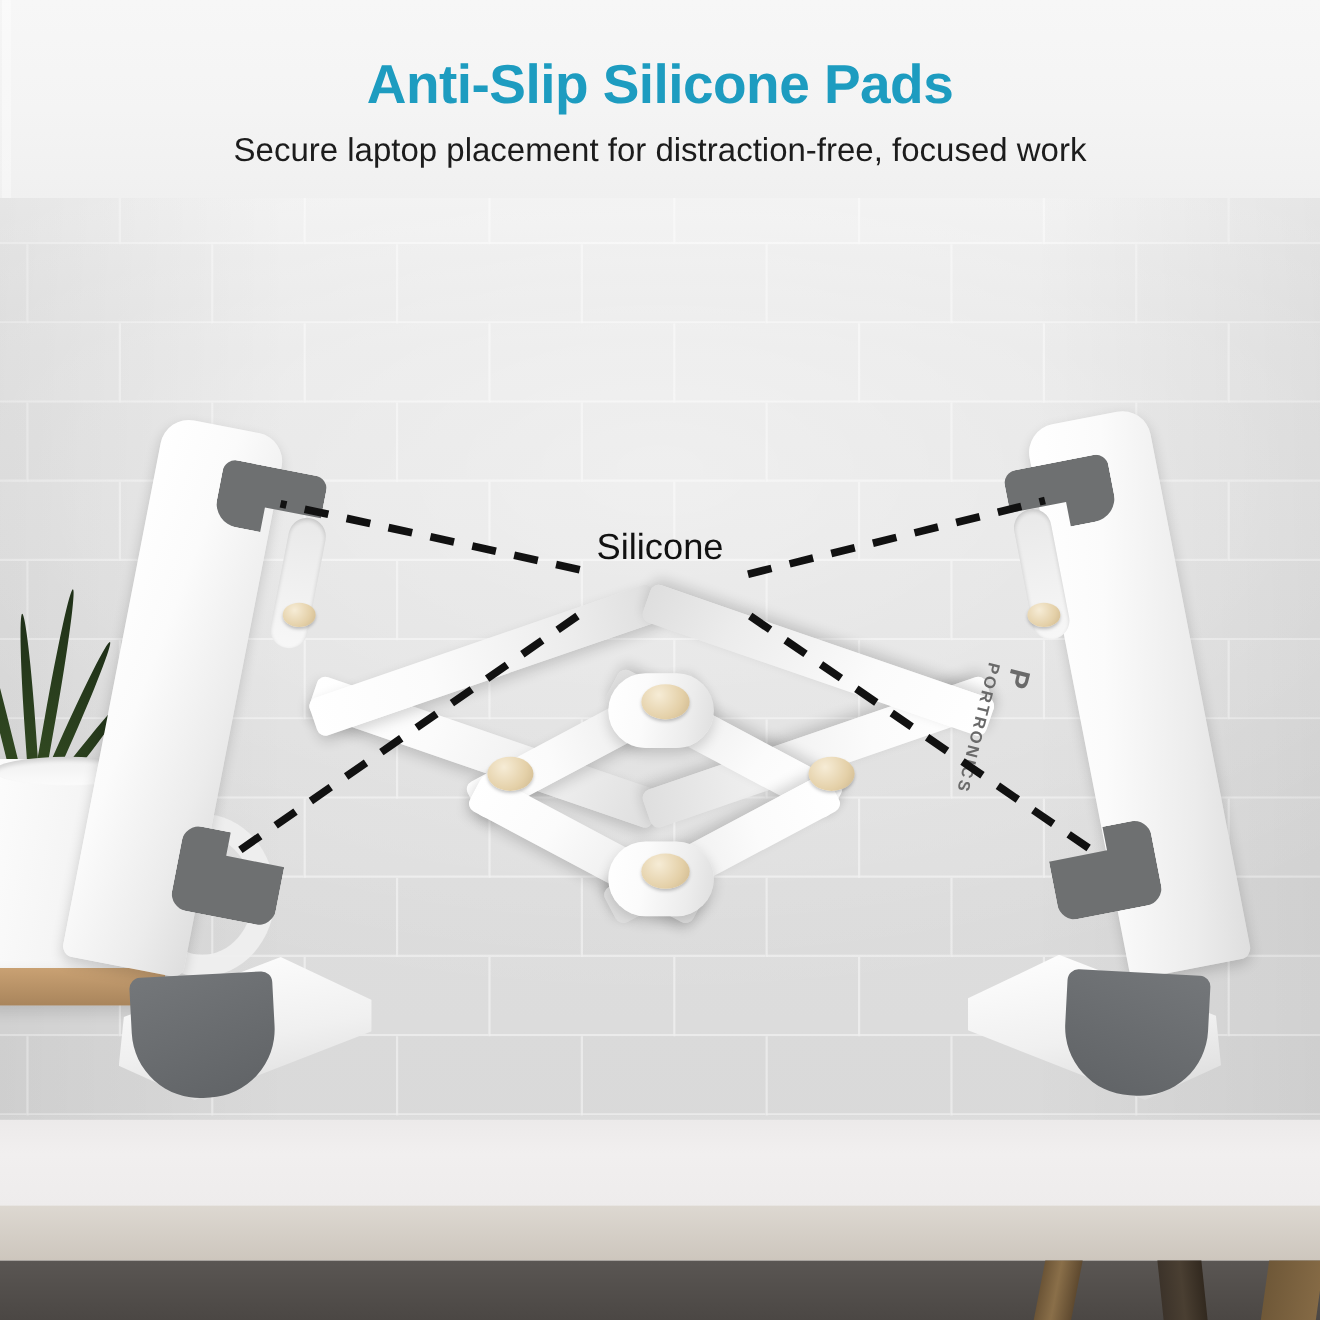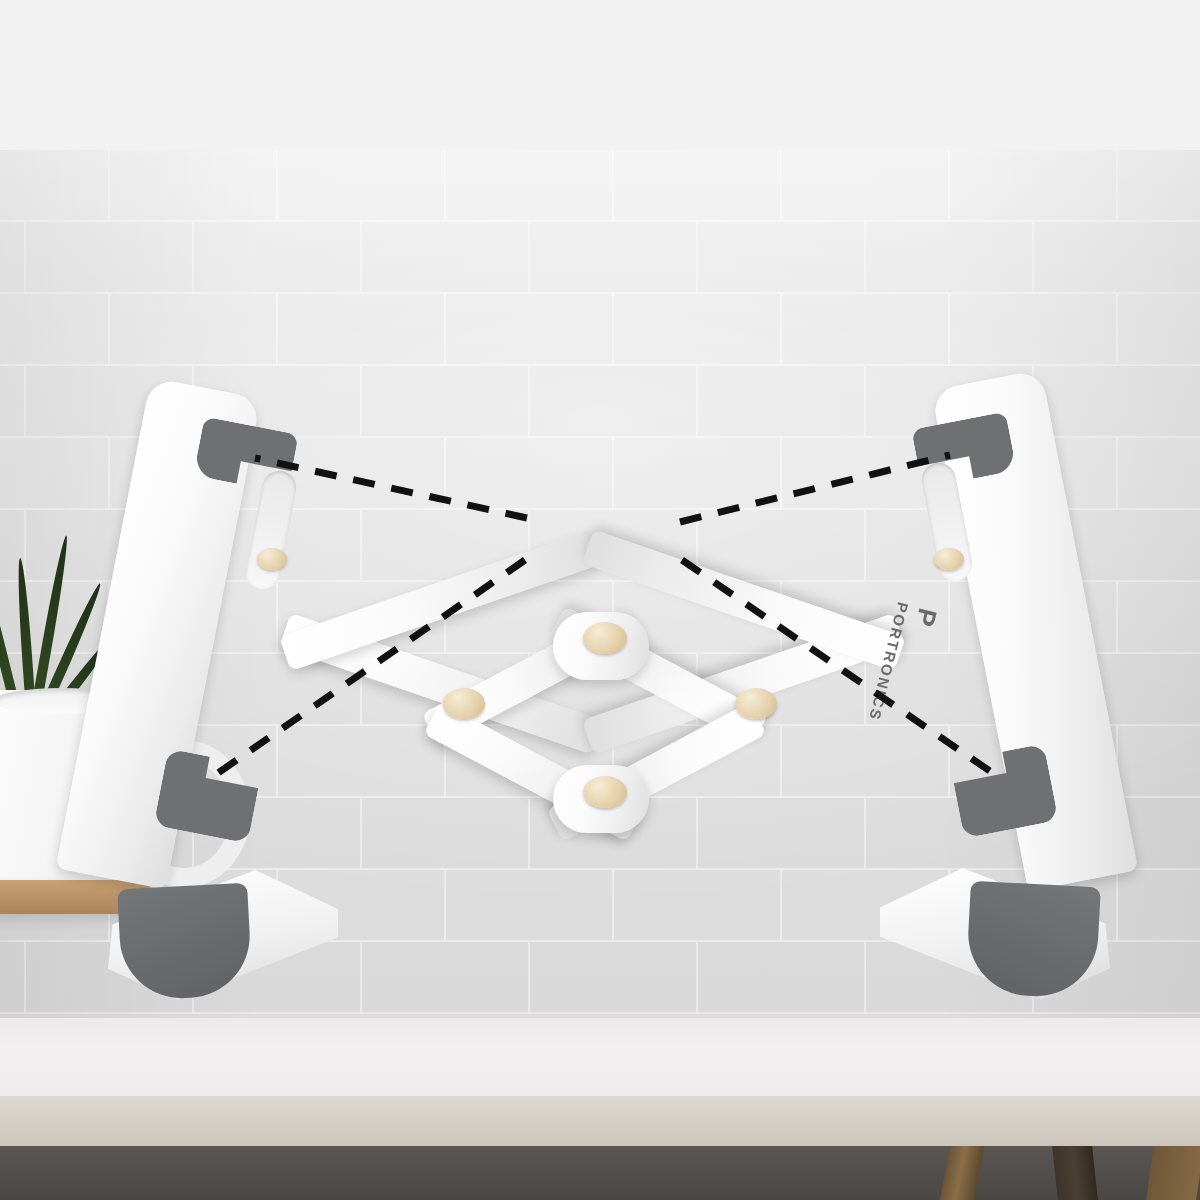--- a/index.html
+++ b/index.html
@@ -349,23 +349,28 @@
   <svg class="callout" viewBox="0 0 1200 1200">
     <g stroke="#111111" stroke-width="7" stroke-dasharray="22 17" fill="none" stroke-linecap="butt">
       <line x1="527" y1="518" x2="255" y2="458"></line>
       <line x1="680" y1="522" x2="950" y2="455"></line>
       <line x1="525" y1="560" x2="205" y2="782"></line>
       <line x1="682" y1="560" x2="1000" y2="778"></line>
     </g>
   </svg>
 
   <div class="callout-label">
+    <span>Silicone</span>
   </div>
 
   <div class="desk-top"></div>
   <div class="desk-edge"></div>
   <div class="under-desk"></div>
   <div class="leg a"></div>
   <div class="leg b"></div>
   <div class="leg c"></div>
 
+  <div class="header">
+    <div class="title">Anti-Slip Silicone Pads</div>
+    <div class="subtitle">Secure laptop placement for distraction-free, focused work</div>
+  </div>
 
 </div>
 
 </body></html>

